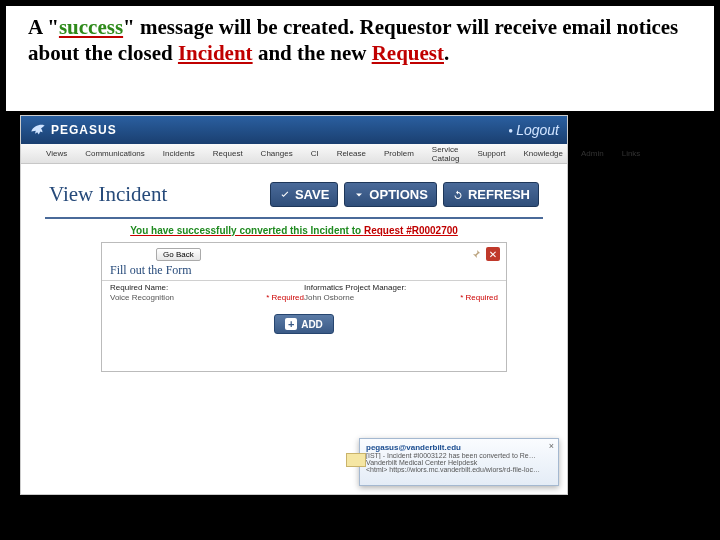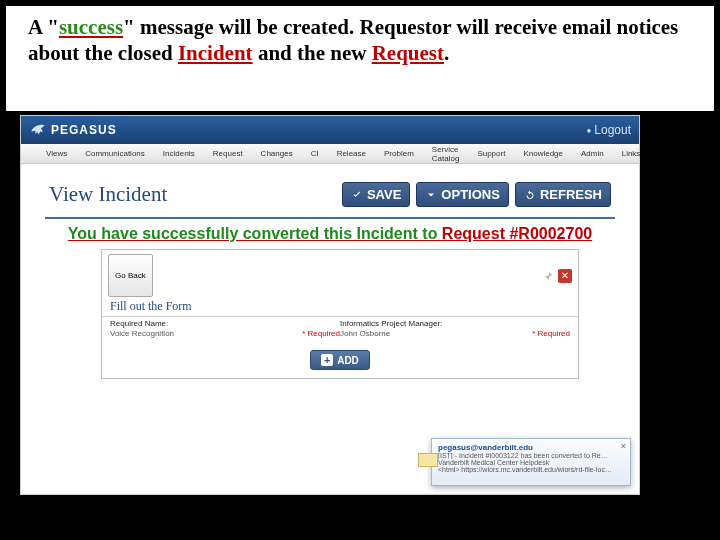--- a/index.html
+++ b/index.html
@@ -4,39 +4,39 @@
 <style>
   * { box-sizing: border-box; margin: 0; padding: 0; }
   html, body { width: 720px; height: 540px; font-family: Arial, sans-serif; background: #000; overflow: hidden; }
   .slide { width: 720px; height: 540px; background: #000; position: relative; }
   .caption { padding: 14px 28px 10px 28px; color: #1b1b1b; background: transparent; }
   .caption-text { font-size: 21px; font-weight: bold; line-height: 1.25; color: #000; font-family: Georgia, 'Times New Roman', serif; }
   .white-bg { position:absolute; top:6px; left:6px; right:6px; height:105px; background:#fff; z-index:0;}
   .caption { position: relative; z-index:1;}
   .success-word { color: #2e8a1a; text-decoration: underline; text-decoration-color: #c00000; }
   .incident-word, .request-word { color: #c00000; text-decoration: underline; text-decoration-color: #c00000; }
-  .app { position: absolute; top: 115px; left: 20px; width: 620px; height: 380px; background: #fff; border: 1px solid #ccc; }
+  .app { position: absolute; top: 115px; left: 20px; width: 548px; height: 380px; background: #fff; border: 1px solid #ccc; }
   .app-header { height: 28px; background: linear-gradient(#2a5fa0, #1a3f70); display:flex; align-items:center; justify-content:space-between; padding:0 8px; }
   .logo { display:flex; align-items:center; gap:4px; color:#fff; font-weight:bold; font-size:12px; letter-spacing:1px; }
   .logo svg { width:18px; height:18px; }
-  .logout { color:#cfe3ff; font-size:12px; display:flex; align-items:center; gap:3px; cursor:pointer; }
+  .logout { color:#cfe3ff; font-size:14px; display:flex; align-items:center; gap:3px; cursor:pointer;font-style:italic; }
   .logout::before { content:"●"; font-size:8px; }
   .menubar { height: 20px; background: linear-gradient(#fafafa,#e2e2e2); border-bottom:1px solid #c7c7c7; display:flex; align-items:center; gap:0; font-size:8px; color:#333; padding:0 16px; }
   .menubar span { padding: 0 9px; cursor:pointer; }
   .page-head { display:flex; justify-content:space-between; padding: 18px 28px 6px 28px; }
   .page-title { color:#264a7a; font-size:21px; font-family: Georgia, serif; }
   .btns { display:flex; gap:6px; }
   .hdr-btn { background: linear-gradient(#4a6a99, #2f4e7a); color:#fff; font-size:13px; font-weight:bold; padding:3px 8px; border-radius:3px; display:flex; align-items:center; gap:4px; border:1px solid #1d3659; cursor:pointer; }
   .hdr-btn svg { width:12px; height:12px; }
   .divider { border-bottom: 2px solid #4a6a99; margin: 4px 24px 0 24px; }
-  .flash { text-align:center; color:#1f8a1f; font-weight:bold; font-size:16px; padding:6px 0 4px 0; text-decoration: underline; text-decoration-color: #c00; }
+  .flash { text-align:center; color:#1f8a1f; font-weight:bold; font-size:10px; padding:6px 0 4px 0; text-decoration: underline; text-decoration-color: #c00; }
   .flash .reqnum { color:#c00000; }
   .formcard { margin: 2px 60px 0 80px; border:1px solid #bbb; background:#fff; min-height:130px; }
   .formcard-top { padding:4px 6px 2px 6px; display:flex; justify-content:space-between; align-items:center; }
-  .goback { font-size:8px; background: linear-gradient(#fff,#e6e6e6); border:1px solid #aaa; border-radius:2px; padding:16px 6px; cursor:pointer; }
+  .goback { font-size:8px; background: linear-gradient(#fff,#e6e6e6); border:1px solid #aaa; border-radius:2px; padding:1px 6px; cursor:pointer;margin-left:48px; }
   .card-icons { display:flex; gap:4px; align-items:center; }
   .pin { width:12px; height:12px; color:#b88; }
   .closex { width:14px; height:14px; background:#c0392b; color:#fff; display:flex; align-items:center; justify-content:center; font-size:10px; border-radius:2px; cursor:pointer; }
   .form-title { color:#264a7a; font-size:12px; padding:0 8px 2px 8px; border-bottom:1px solid #d0d0d0; font-family: Georgia, serif; }
   .fields { display:flex; padding:2px 8px; font-size:8px; color:#333; }
   .fieldcol { flex:1; }
   .fld-label { font-size:8px; color:#222; }
   .fld-row { display:flex; align-items:flex-start; gap:14px; margin-top:1px; }
   .fld-val { color:#555; flex:1; }
   .req { color:#c00; font-size:8px;margin-left:19px; }

